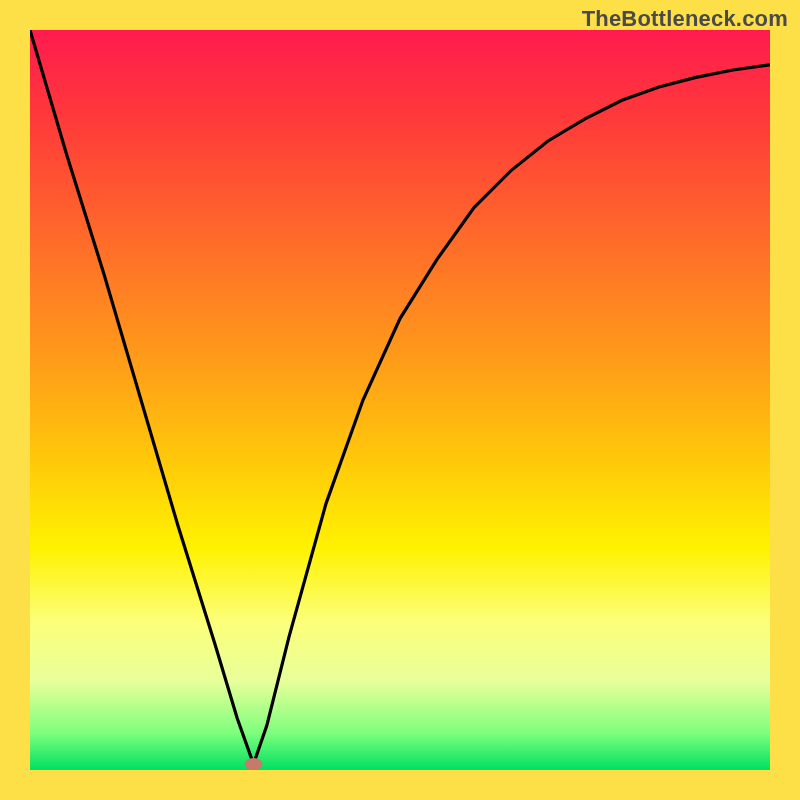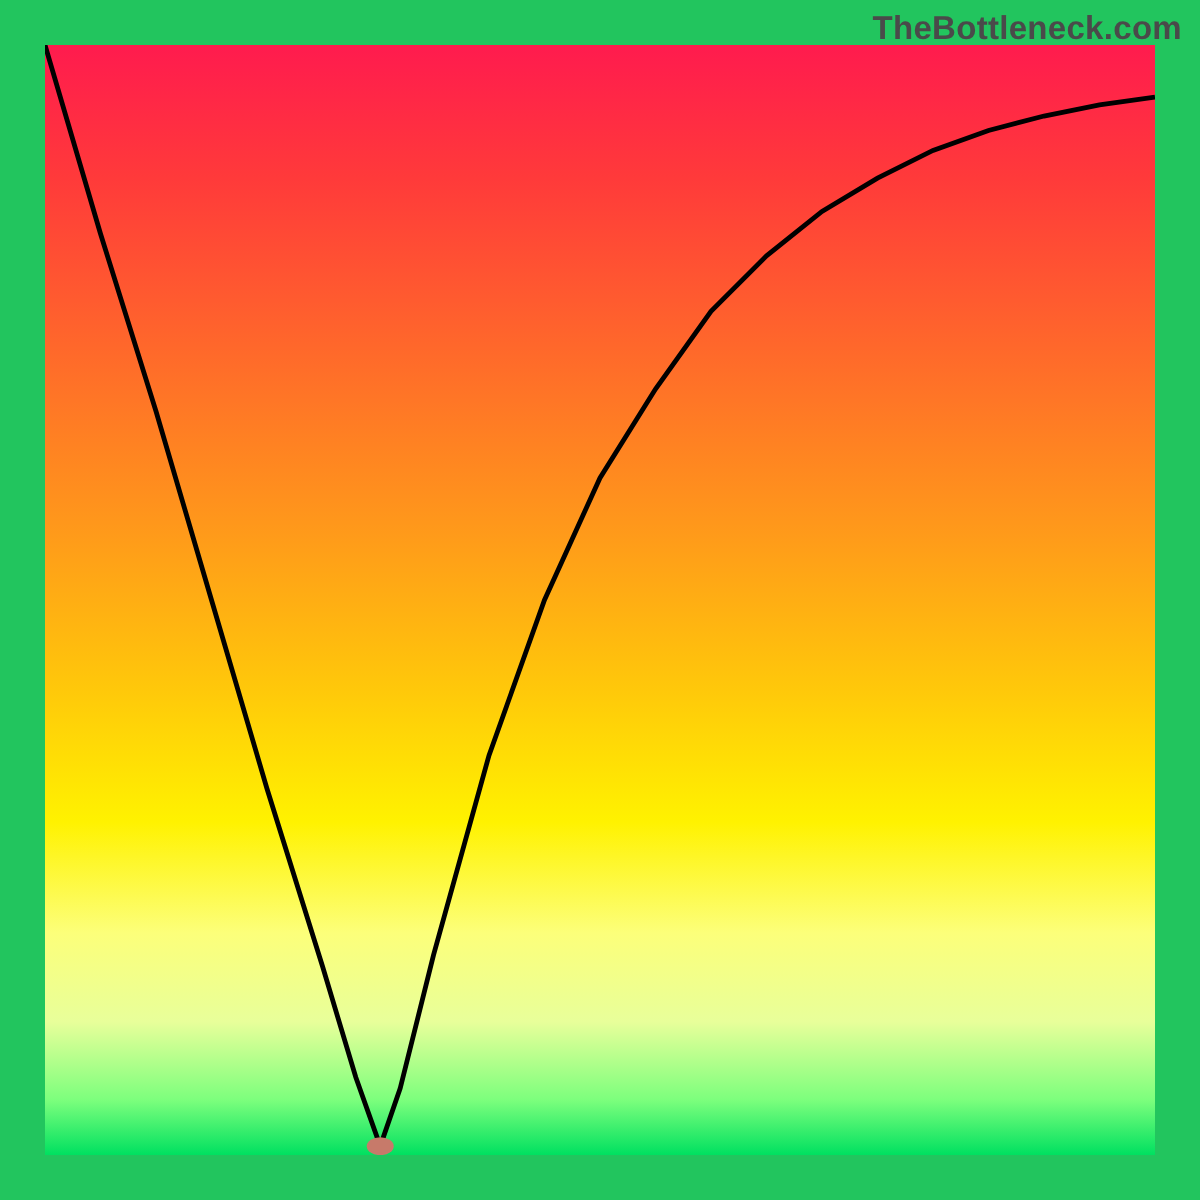--- a/index.html
+++ b/index.html
@@ -1,20 +1,20 @@
 <!DOCTYPE html>
 <html><head>
 <meta charset="utf-8">
 <style>
   * { margin: 0; padding: 0; box-sizing: border-box; }
   html, body { width: 800px; height: 800px; overflow: hidden; background: #000; }
   .frame {
     width: 800px;
     height: 800px;
-    background: #22c55e;
+    background: #fde047;
     position: relative;
   }
   .plot-area {
     position: absolute;
     left: 30px;
     top: 30px;
     width: 740px;
     height: 740px;
     background: linear-gradient(to bottom,
       #ff1b4e 0%,

